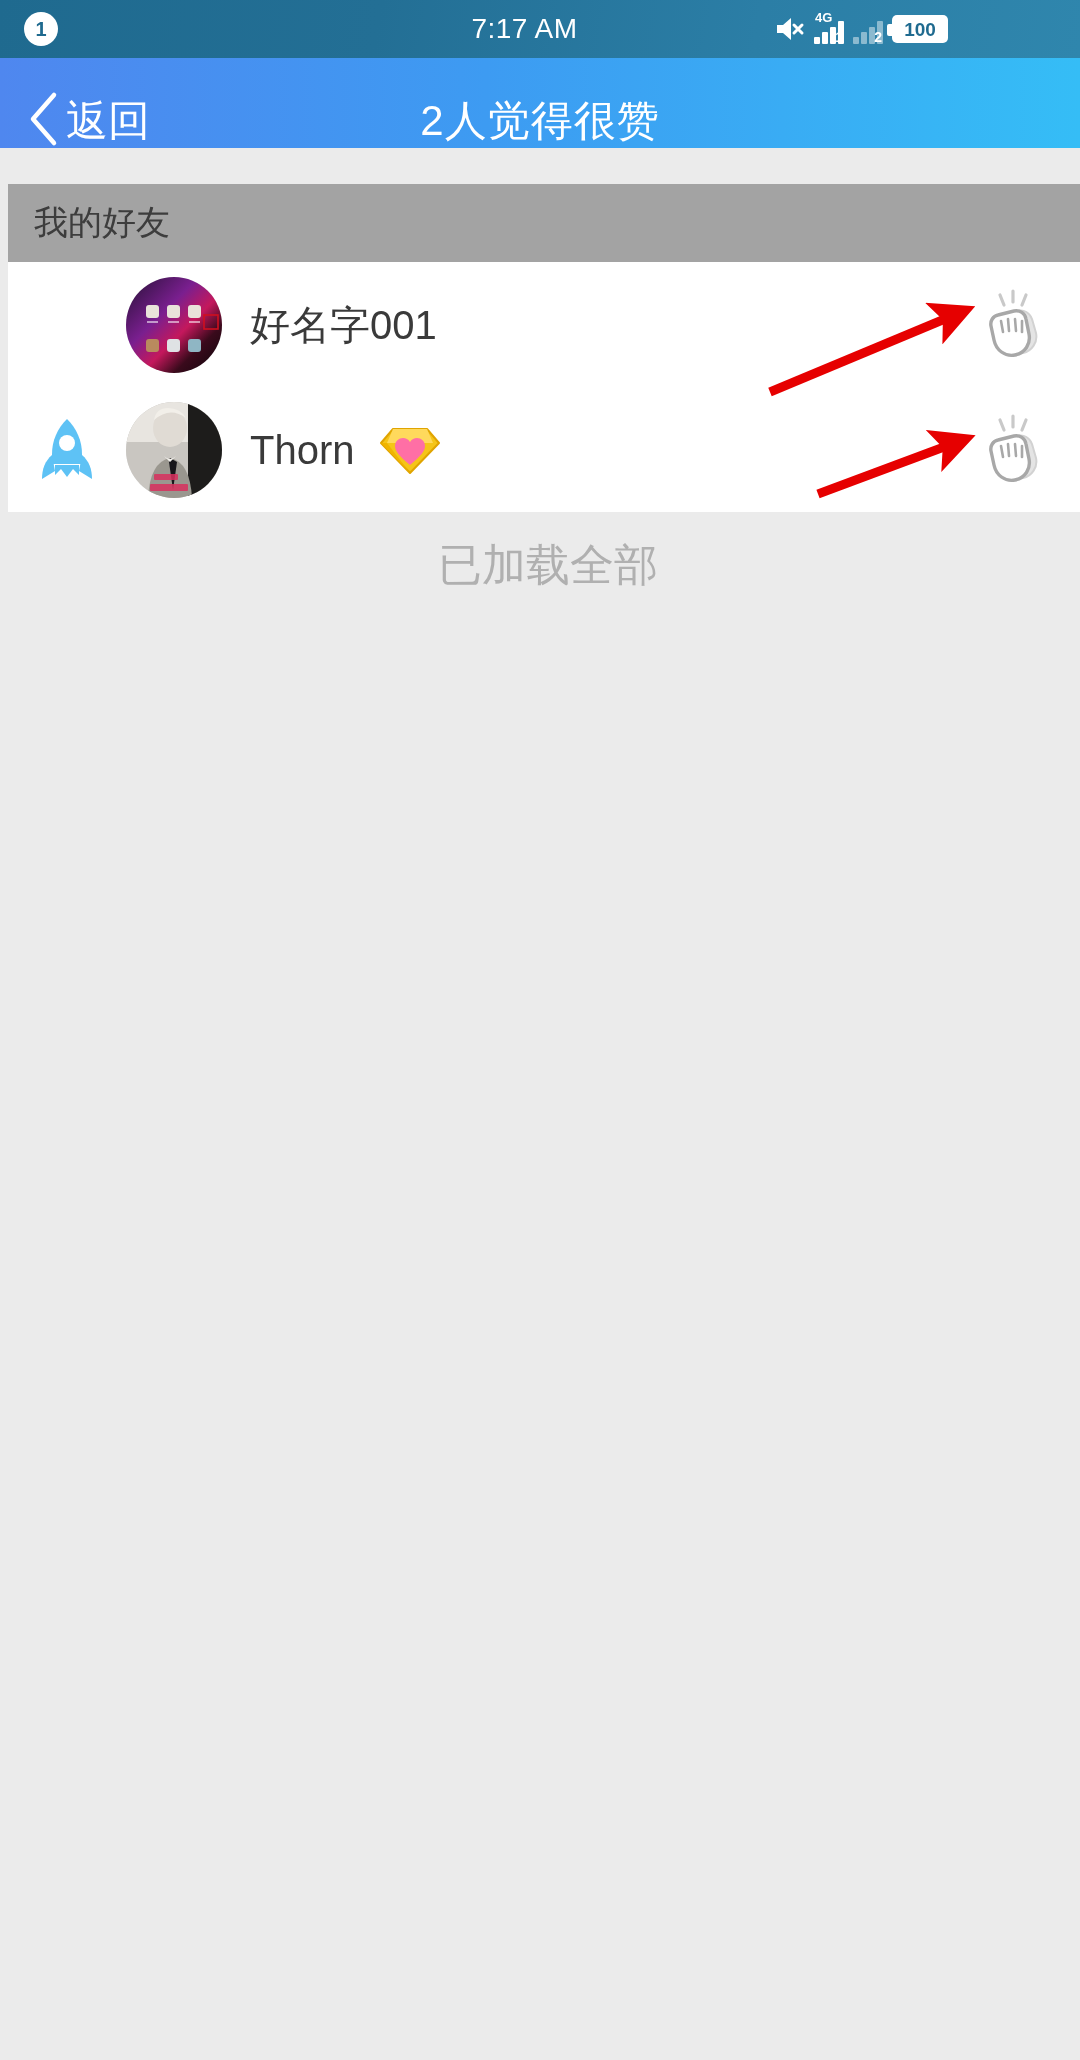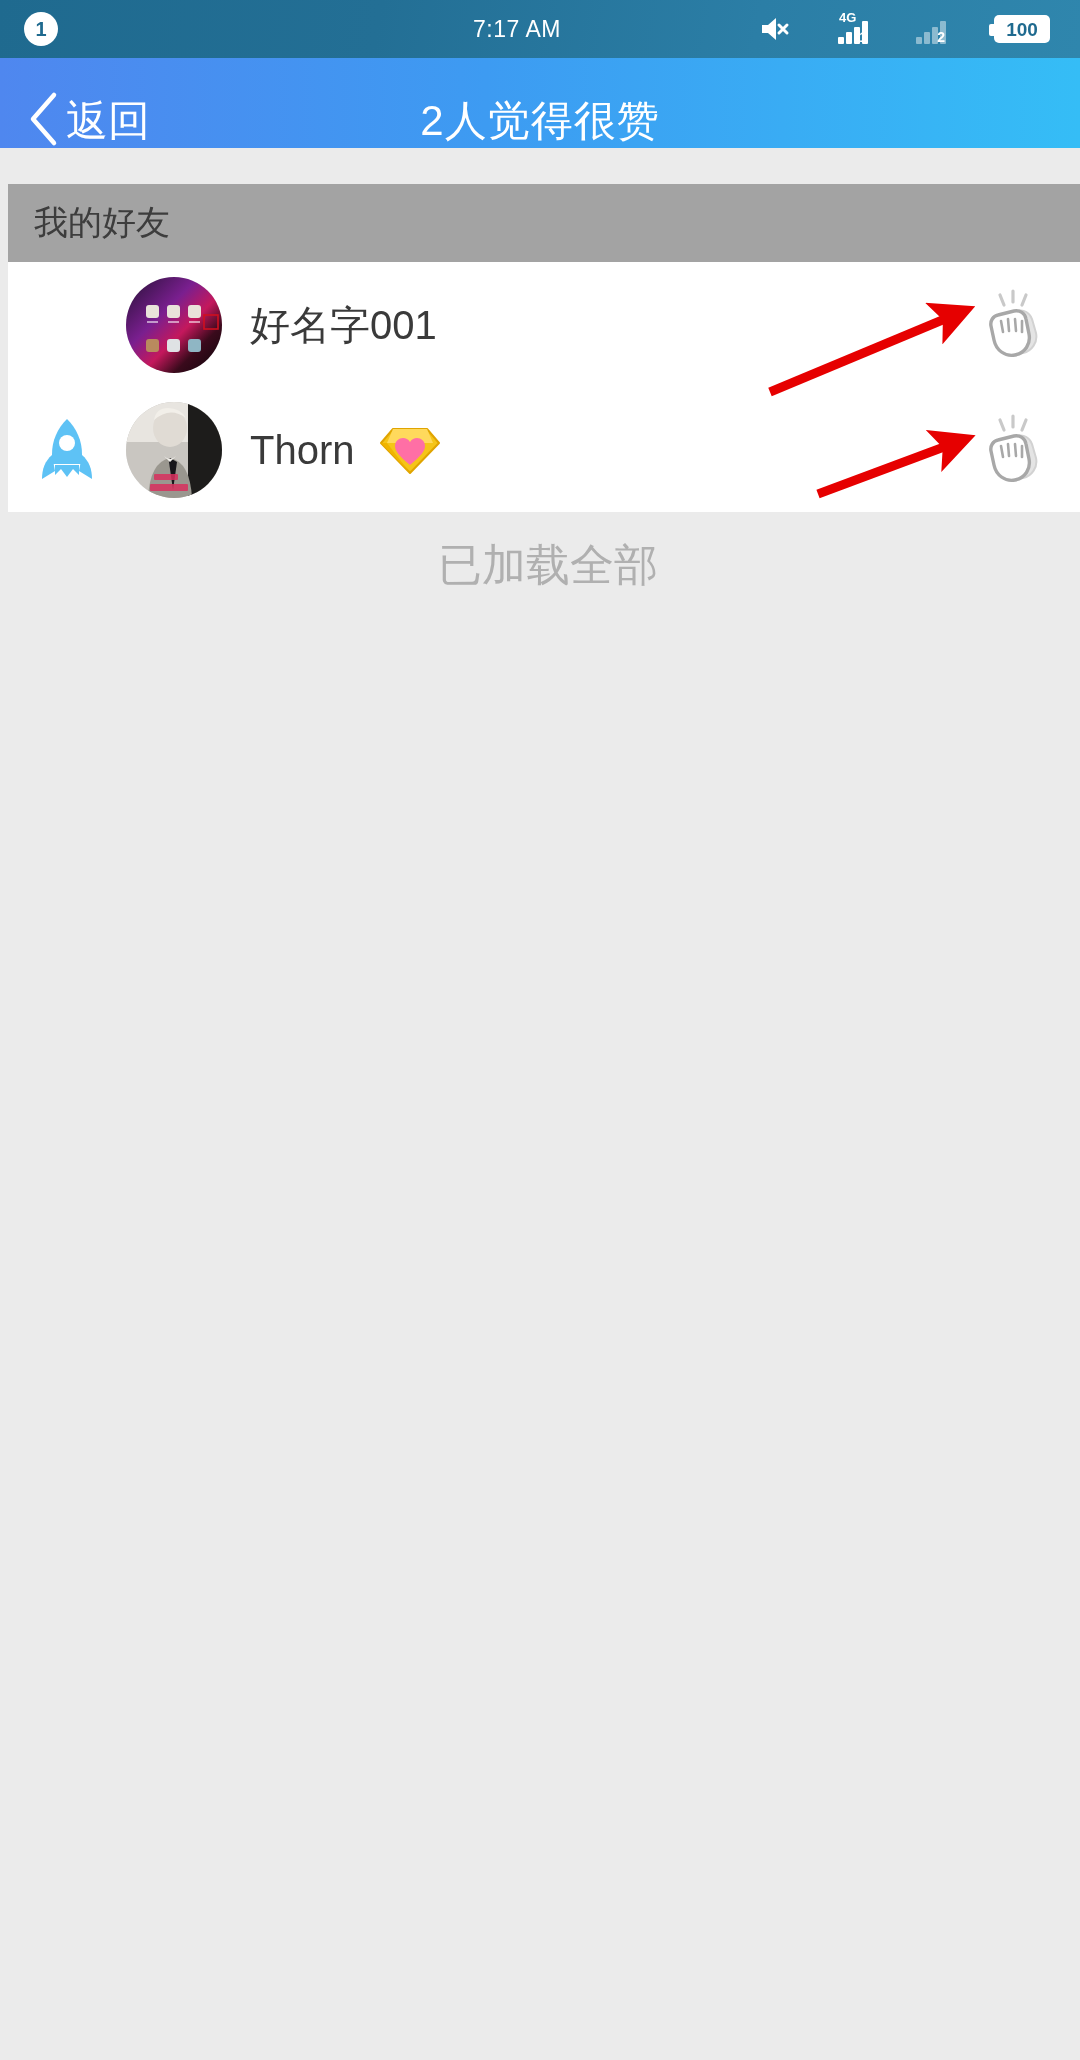--- a/index.html
+++ b/index.html
@@ -19,24 +19,24 @@
     display:flex;align-items:center;
   }
   #status-left{display:flex;align-items:center;padding-left:24px;width:250px;}
   .notif-badge{
     width:34px;height:34px;border-radius:50%;background:#ffffff;
     color:#1f6a8f;font-size:20px;font-weight:bold;
     display:flex;align-items:center;justify-content:center;
     line-height:1;
   }
   #status-center{flex:1;display:flex;align-items:center;justify-content:center;}
-  #status-time{color:#ffffff;font-size:23px;letter-spacing:.5px;}
+  #status-time{color:#ffffff;font-size:28px;letter-spacing:.5px;}
   #status-right{
-    display:flex;align-items:center;justify-content:space-between;
-    width:290px;padding-right:30px;gap:9px;
+    display:flex;align-items:center;justify-content:flex-start;
+    width:290px;padding-right:15px;gap:9px;
   }
   .mute-wrap{display:flex;align-items:center;gap:3px;}
   .sig-wrap{position:relative;display:flex;align-items:flex-end;height:30px;}
   .sig-wrap .sig-num{
     position:absolute;right:1px;bottom:0px;color:#ffffff;font-size:14px;font-weight:bold;line-height:1;
   }
   .sig-wrap.dim .sig-num{color:#ffffff;}
   .sig-wrap .net-lbl{
     position:absolute;left:1px;top:-3px;color:#ffffff;font-size:13px;font-weight:bold;line-height:1;
   }

